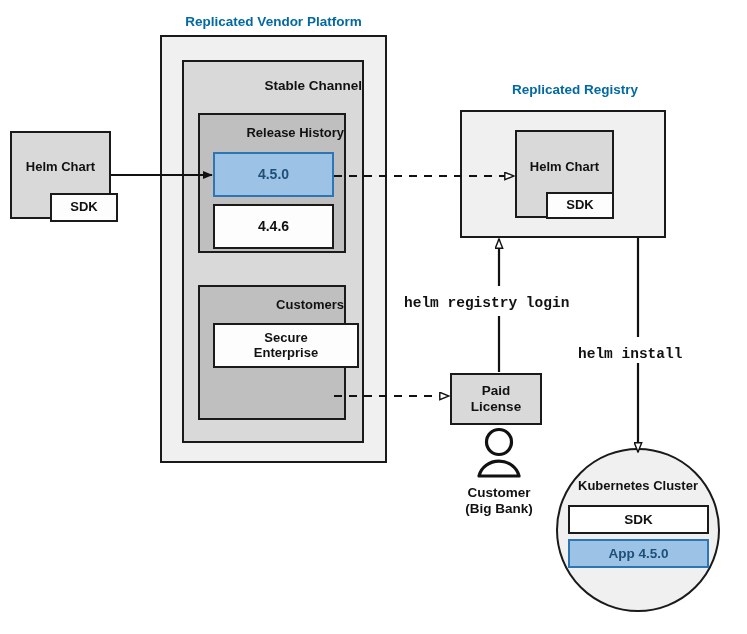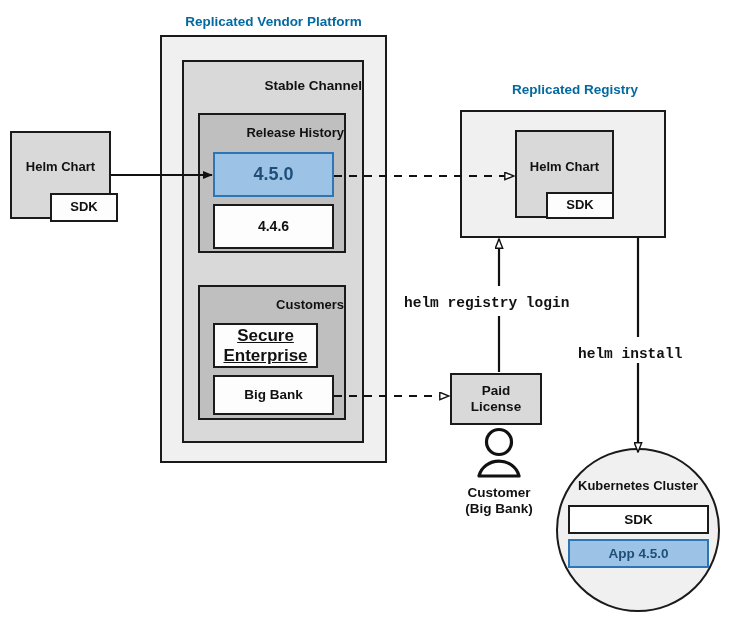--- a/index.html
+++ b/index.html
@@ -92,40 +92,37 @@
   <div class="box" style="left:160px; top:35px; width:227px; height:428px; background:#f0f0f0; display:block;"></div>
 
   <div class="box" style="left:182px; top:60px; width:182px; height:383px; background:#d9d9d9; display:block;">
     <div class="grp-title" style="left:0; top:16px; font-size:13.5px;">Stable Channel</div>
   </div>
 
   <div class="box" style="left:198px; top:113px; width:148px; height:140px; background:#bfbfbf; display:block;">
     <div class="grp-title" style="left:0; top:11px; font-size:13px;">Release History</div>
   </div>
 
-  <div class="box" style="left:213px; top:152px; width:121px; height:45px; background:#9cc3e5; border-color:#2e75b6; color:#1f4e79; font-size:18px;">
+  <div class="box" style="left:213px; top:152px; width:121px; height:45px; background:#9cc3e5; border-color:#2e75b6; color:#1f4e79; font-size:14px;">
     <span>4.5.0</span>
   </div>
 
   <div class="box" style="left:213px; top:204px; width:121px; height:45px; background:#fdfdfd; font-size:14px;">
     <span>4.4.6</span>
   </div>
 
   <div class="box" style="left:198px; top:285px; width:148px; height:135px; background:#bfbfbf; display:block;">
     <div class="grp-title" style="left:0; top:11px; font-size:13px;">Customers</div>
   </div>
 
-  <div class="box" style="left:213px; top:323px; width:105px; height:45px; background:#fdfdfd; font-size:17px;text-decoration:underline;">
+  <div class="box" style="left:213px; top:323px; width:146px; height:45px; background:#fdfdfd; font-size:13px;">
     <span class="multiline" style="white-space:pre-line;">Secure
 Enterprise</span>
   </div>
 
-  <div class="box" style="left:213px; top:375px; width:121px; height:40px; background:#fdfdfd; font-size:13.5px;">
-    <span>Big Bank</span>
-  </div>
 
   <div class="title-top" style="left:472px; top:82px; width:206px; font-size:13.5px;">Replicated Registry</div>
 
   <div class="box" style="left:460px; top:110px; width:206px; height:128px; background:#f0f0f0; display:block;"></div>
 
   <div class="box" style="left:515px; top:130px; width:99px; height:88px; background:#d9d9d9; font-size:13px; align-items:flex-start; padding-top:28px;">
     <span>Helm Chart</span>
   </div>
   <div class="box" style="left:546px; top:192px; width:68px; height:27px; background:#fdfdfd; font-size:13px;">
     <span>SDK</span>

